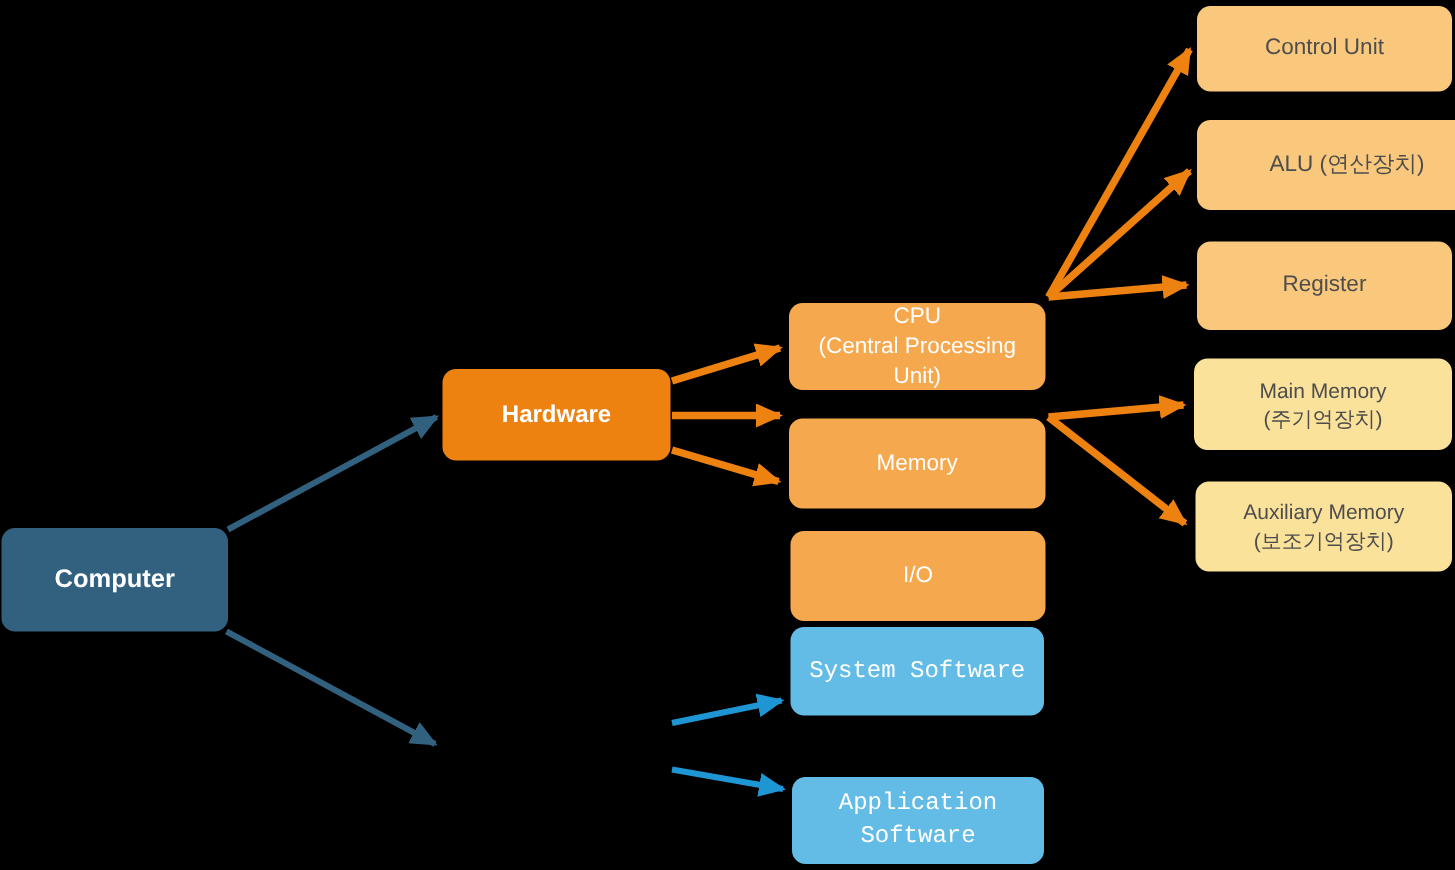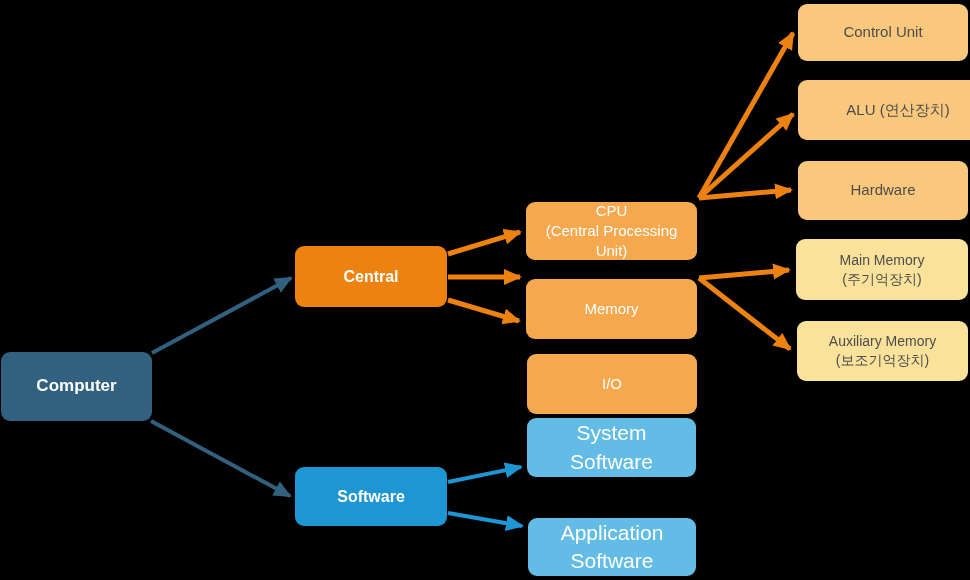--- a/index.html
+++ b/index.html
@@ -61,21 +61,22 @@
   }
   .n-light-orange {
     background: var(--node-light-orange);
     color: var(--text-light);
     font-size: 15px;
     margin-top: 32px;
   }
   .n-light-blue {
     background: var(--node-light-blue);
     color: var(--text-light);
-    font-size: 21px;
+    font-size: 16px;
+    font-family: Liberation Mono, monospace;
   }
   .n-pale-orange {
     background: var(--node-pale-orange);
     color: var(--text-dark);
     font-size: 15px;
   }
   .n-pale-yellow {
     background: var(--node-pale-yellow);
     color: var(--text-dark);
     font-size: 14px;
@@ -116,26 +117,23 @@
 
     <line class="edge edge-blue" x1="448" y1="482" x2="521" y2="467" marker-end="url(#ah-blue)"></line>
     <line class="edge edge-blue" x1="448" y1="513" x2="522" y2="526" marker-end="url(#ah-blue)"></line>
   </svg>
 
   <div class="node n-navy" style="left:1px;top:352px;width:151px;height:69px;">
     <span class="lbl">Computer</span>
   </div>
 
   <div class="node n-orange" style="left:295px;top:246px;width:152px;height:61px;">
-    <span class="lbl">Central</span>
+    <span class="lbl">Hardware</span>
   </div>
 
-  <div class="node n-blue" style="left:295px;top:467px;width:152px;height:59px;">
-    <span class="lbl">Software</span>
-  </div>
 
   <div class="node n-light-orange" style="left:526px;top:170px;width:171px;height:58px;">
     <span class="lbl">CPU
 (Central Processing Unit)</span>
   </div>
 
   <div class="node n-light-orange" style="left:526px;top:247px;width:171px;height:60px;">
     <span class="lbl">Memory</span>
   </div>
 
@@ -145,21 +143,21 @@
 
   <div class="node n-pale-orange" style="left:798px;top:4px;width:170px;height:57px;justify-content:center;">
     <span class="lbl">Control Unit</span>
   </div>
 
   <div class="node n-pale-orange" style="left:798px;top:80px;width:200px;height:60px;">
     <span class="lbl">ALU (연산장치)</span>
   </div>
 
   <div class="node n-pale-orange" style="left:798px;top:161px;width:170px;height:59px;">
-    <span class="lbl">Hardware</span>
+    <span class="lbl">Register</span>
   </div>
 
   <div class="node n-pale-yellow" style="left:796px;top:239px;width:172px;height:61px;">
     <span class="lbl">Main Memory
 (주기억장치)</span>
   </div>
 
   <div class="node n-pale-yellow" style="left:797px;top:321px;width:171px;height:60px;">
     <span class="lbl">Auxiliary Memory
 (보조기억장치)</span>

